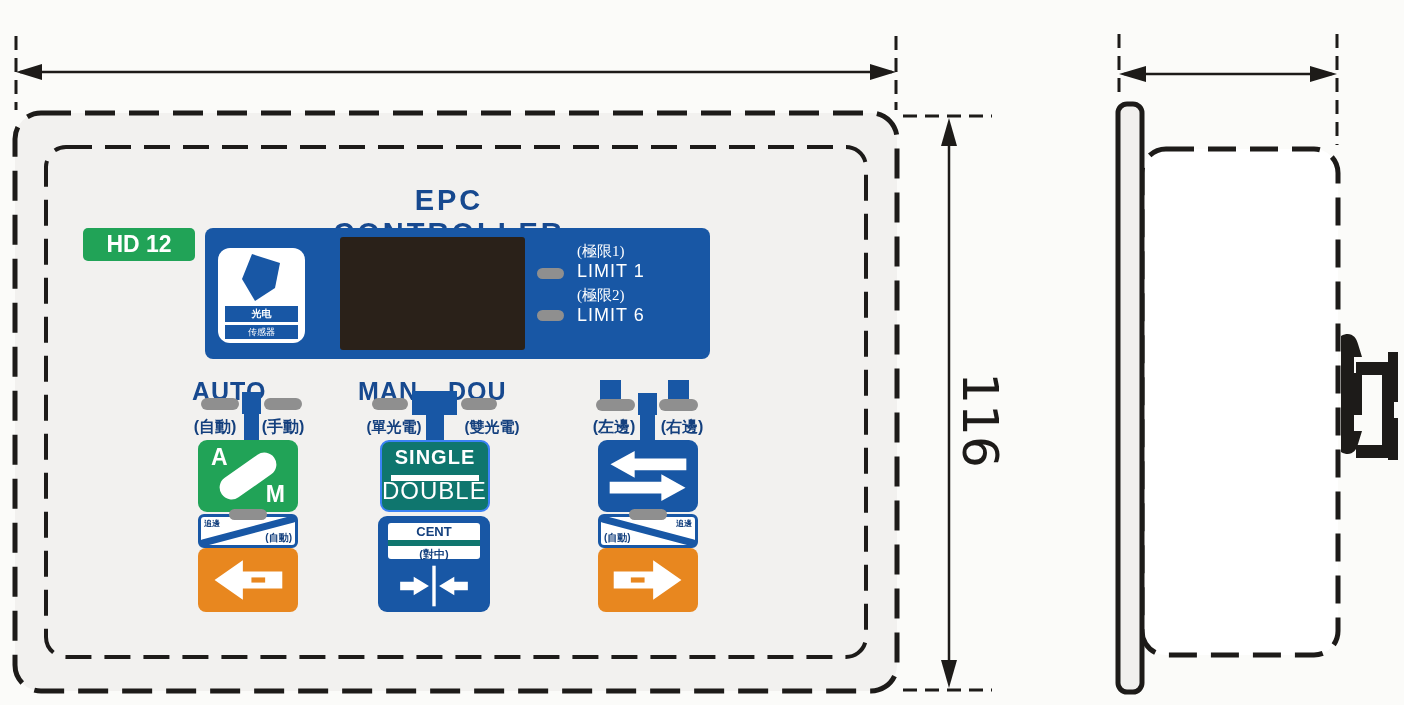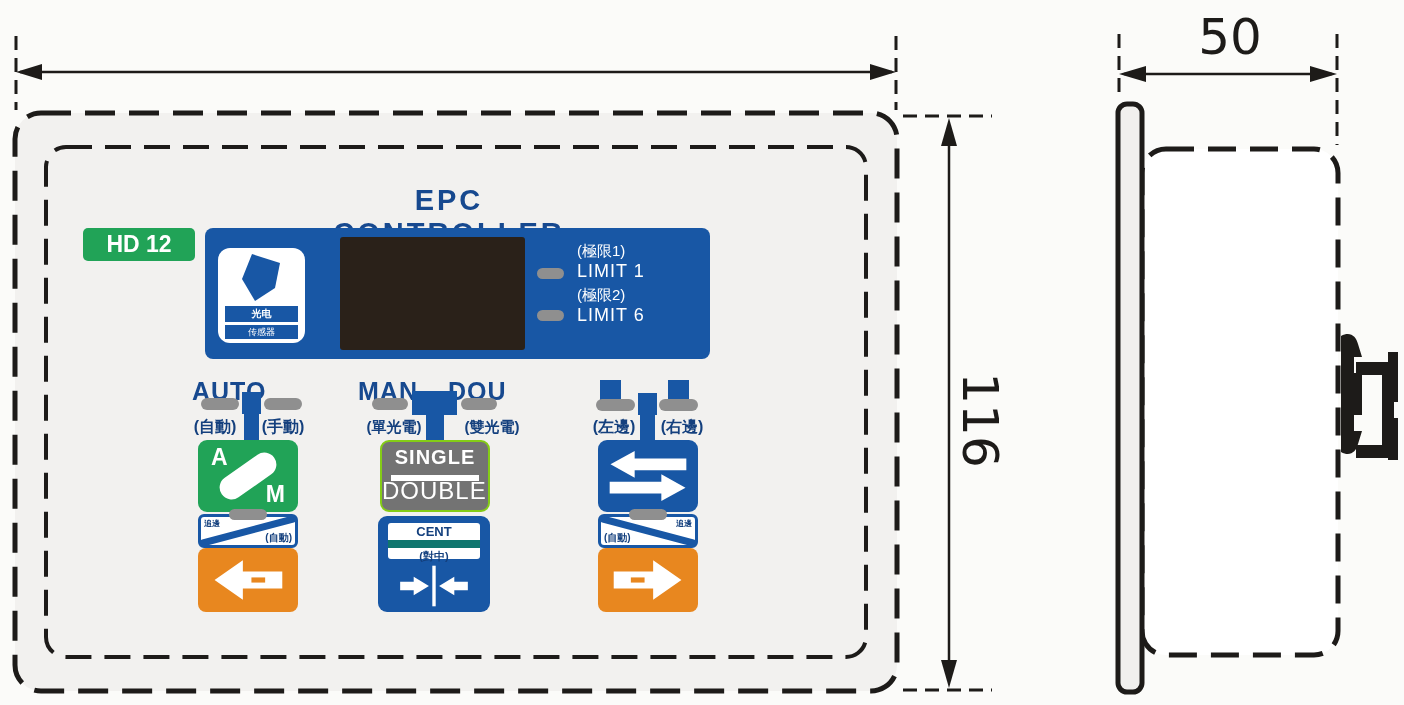--- a/index.html
+++ b/index.html
@@ -5,21 +5,21 @@
   html,body{margin:0;padding:0;background:#fbfbf9;}
   .stage{position:relative;width:1404px;height:705px;background:#fbfbf9;overflow:hidden;
          font-family:"Liberation Sans",sans-serif;color:#1d1b19;}
   .abs{position:absolute;}
   .dimnum{font-family:"DejaVu Sans",sans-serif;font-size:50px;color:#1d1b19;text-align:center;}
   .cnlbl{font-size:15px;font-weight:bold;color:#14407e;text-align:center;white-space:nowrap;}
   .led{background:#8f8f8f;border-radius:6px;}
   .tab{background:#1857a5;}
   .grptitle{font-size:25px;font-weight:bold;color:#17498f;letter-spacing:1px;}
   .btn{border-radius:9px;}
-  .limit-cn{font-size:15px;color:#fff;white-space:nowrap;}
+  .limit-cn{font-size:15px;color:#fff;white-space:nowrap;font-family:Liberation Serif, serif;}
   .limit-en{font-size:18px;color:#fff;letter-spacing:1px;white-space:nowrap;}
 </style>
 </head>
 <body>
 
 <div class="stage">
 
   <svg class="abs" style="left:0;top:0;" width="1404" height="705" viewBox="0 0 1404 705">
 
     <g>
@@ -61,21 +61,20 @@
       <line x1="1337" y1="34" x2="1337" y2="145" stroke-width="3" stroke-dasharray="14 8"></line>
       <line x1="1124" y1="74" x2="1332" y2="74" stroke-width="2.5"></line>
       <polygon points="1119,74 1146,66 1146,82" fill="#1d1b19" stroke="none"></polygon>
       <polygon points="1337,74 1310,66 1310,82" fill="#1d1b19" stroke="none"></polygon>
     </g>
   </svg>
 
   <div class="abs" style="left:920px;top:360px;width:120px;height:120px;display:flex;align-items:center;justify-content:center;">
     <span class="dimnum" style="display:inline-block;transform:rotate(90deg);">116</span>
   </div>
-  <div class="abs dimnum" style="left:1160px;top:8px;width:140px;">50</div>
 
 
   <div class="abs" style="left:83px;top:228px;width:112px;height:33px;background:#21a357;border-radius:5px;display:flex;align-items:center;justify-content:center;">
     <span style="color:#fff;font-size:23px;font-weight:bold;">HD 12</span>
   </div>
 
   <div class="abs" style="left:298px;top:184px;width:302px;text-align:center;font-size:29px;font-weight:bold;color:#17498f;letter-spacing:3px;">EPC CONTROLLER</div>
 
   <div class="abs" style="left:205px;top:228px;width:505px;height:131px;background:#1857a5;border-radius:8px;">
 
@@ -129,28 +128,28 @@
   </div>
 
   <div class="abs grptitle" style="left:358px;top:377px;">MAN</div>
   <div class="abs grptitle" style="left:448px;top:377px;">DOU</div>
   <div class="abs led" style="left:372px;top:398px;width:36px;height:12px;"></div>
   <div class="abs tab" style="left:412px;top:391px;width:45px;height:24px;"></div>
   <div class="abs led" style="left:461px;top:398px;width:36px;height:12px;"></div>
   <div class="abs tab" style="left:426px;top:412px;width:18px;height:30px;"></div>
   <div class="abs cnlbl" style="left:348px;top:418px;width:92px;">(單光電)</div>
   <div class="abs cnlbl" style="left:446px;top:418px;width:92px;">(雙光電)</div>
-  <div class="abs btn" style="left:380px;top:440px;width:110px;height:72px;background:#737373;border:2px solid #84cc16;box-sizing:border-box;">
+  <div class="abs btn" style="left:380px;top:440px;width:110px;height:72px;background:#0f766e;border:2px solid #3b82f6;box-sizing:border-box;">
     <div style="position:absolute;left:0;top:4px;width:100%;text-align:center;color:#fff;font-size:20px;font-weight:bold;letter-spacing:1px;">SINGLE</div>
     <div style="position:absolute;left:9px;top:33px;width:88px;height:6px;background:#fff;"></div>
     <div style="position:absolute;left:0;bottom:5px;width:100%;text-align:left;color:#fff;font-size:24px;letter-spacing:1px;">DOUBLE</div>
   </div>
   <div class="abs btn" style="left:378px;top:516px;width:112px;height:96px;background:#1857a5;">
     <div class="abs" style="left:10px;top:7px;width:92px;height:36px;background:#fff;border-radius:3px;">
-      <div style="width:100%;text-align:center;font-size:13px;font-weight:bold;color:#14407e;border-bottom:8px solid #0f766e;line-height:17px;">CENT</div>
+      <div style="width:100%;text-align:center;font-size:13px;font-weight:bold;color:#14407e;border-bottom:6px solid #0f766e;line-height:17px;">CENT</div>
       <div style="width:100%;text-align:center;font-size:11px;font-weight:bold;color:#14407e;line-height:16px;">(對中)</div>
     </div>
     <svg class="abs" style="left:14px;top:48px;" width="84" height="44" viewBox="0 0 88 52">
       <rect x="42" y="2" width="4" height="48" fill="#fff"></rect>
       <polygon points="38,26 20,15 20,21 4,21 4,31 20,31 20,37" fill="#fff"></polygon>
       <polygon points="50,26 68,15 68,21 84,21 84,31 68,31 68,37" fill="#fff"></polygon>
     </svg>
   </div>
 
   <div class="abs tab" style="left:600px;top:380px;width:21px;height:21px;"></div>

